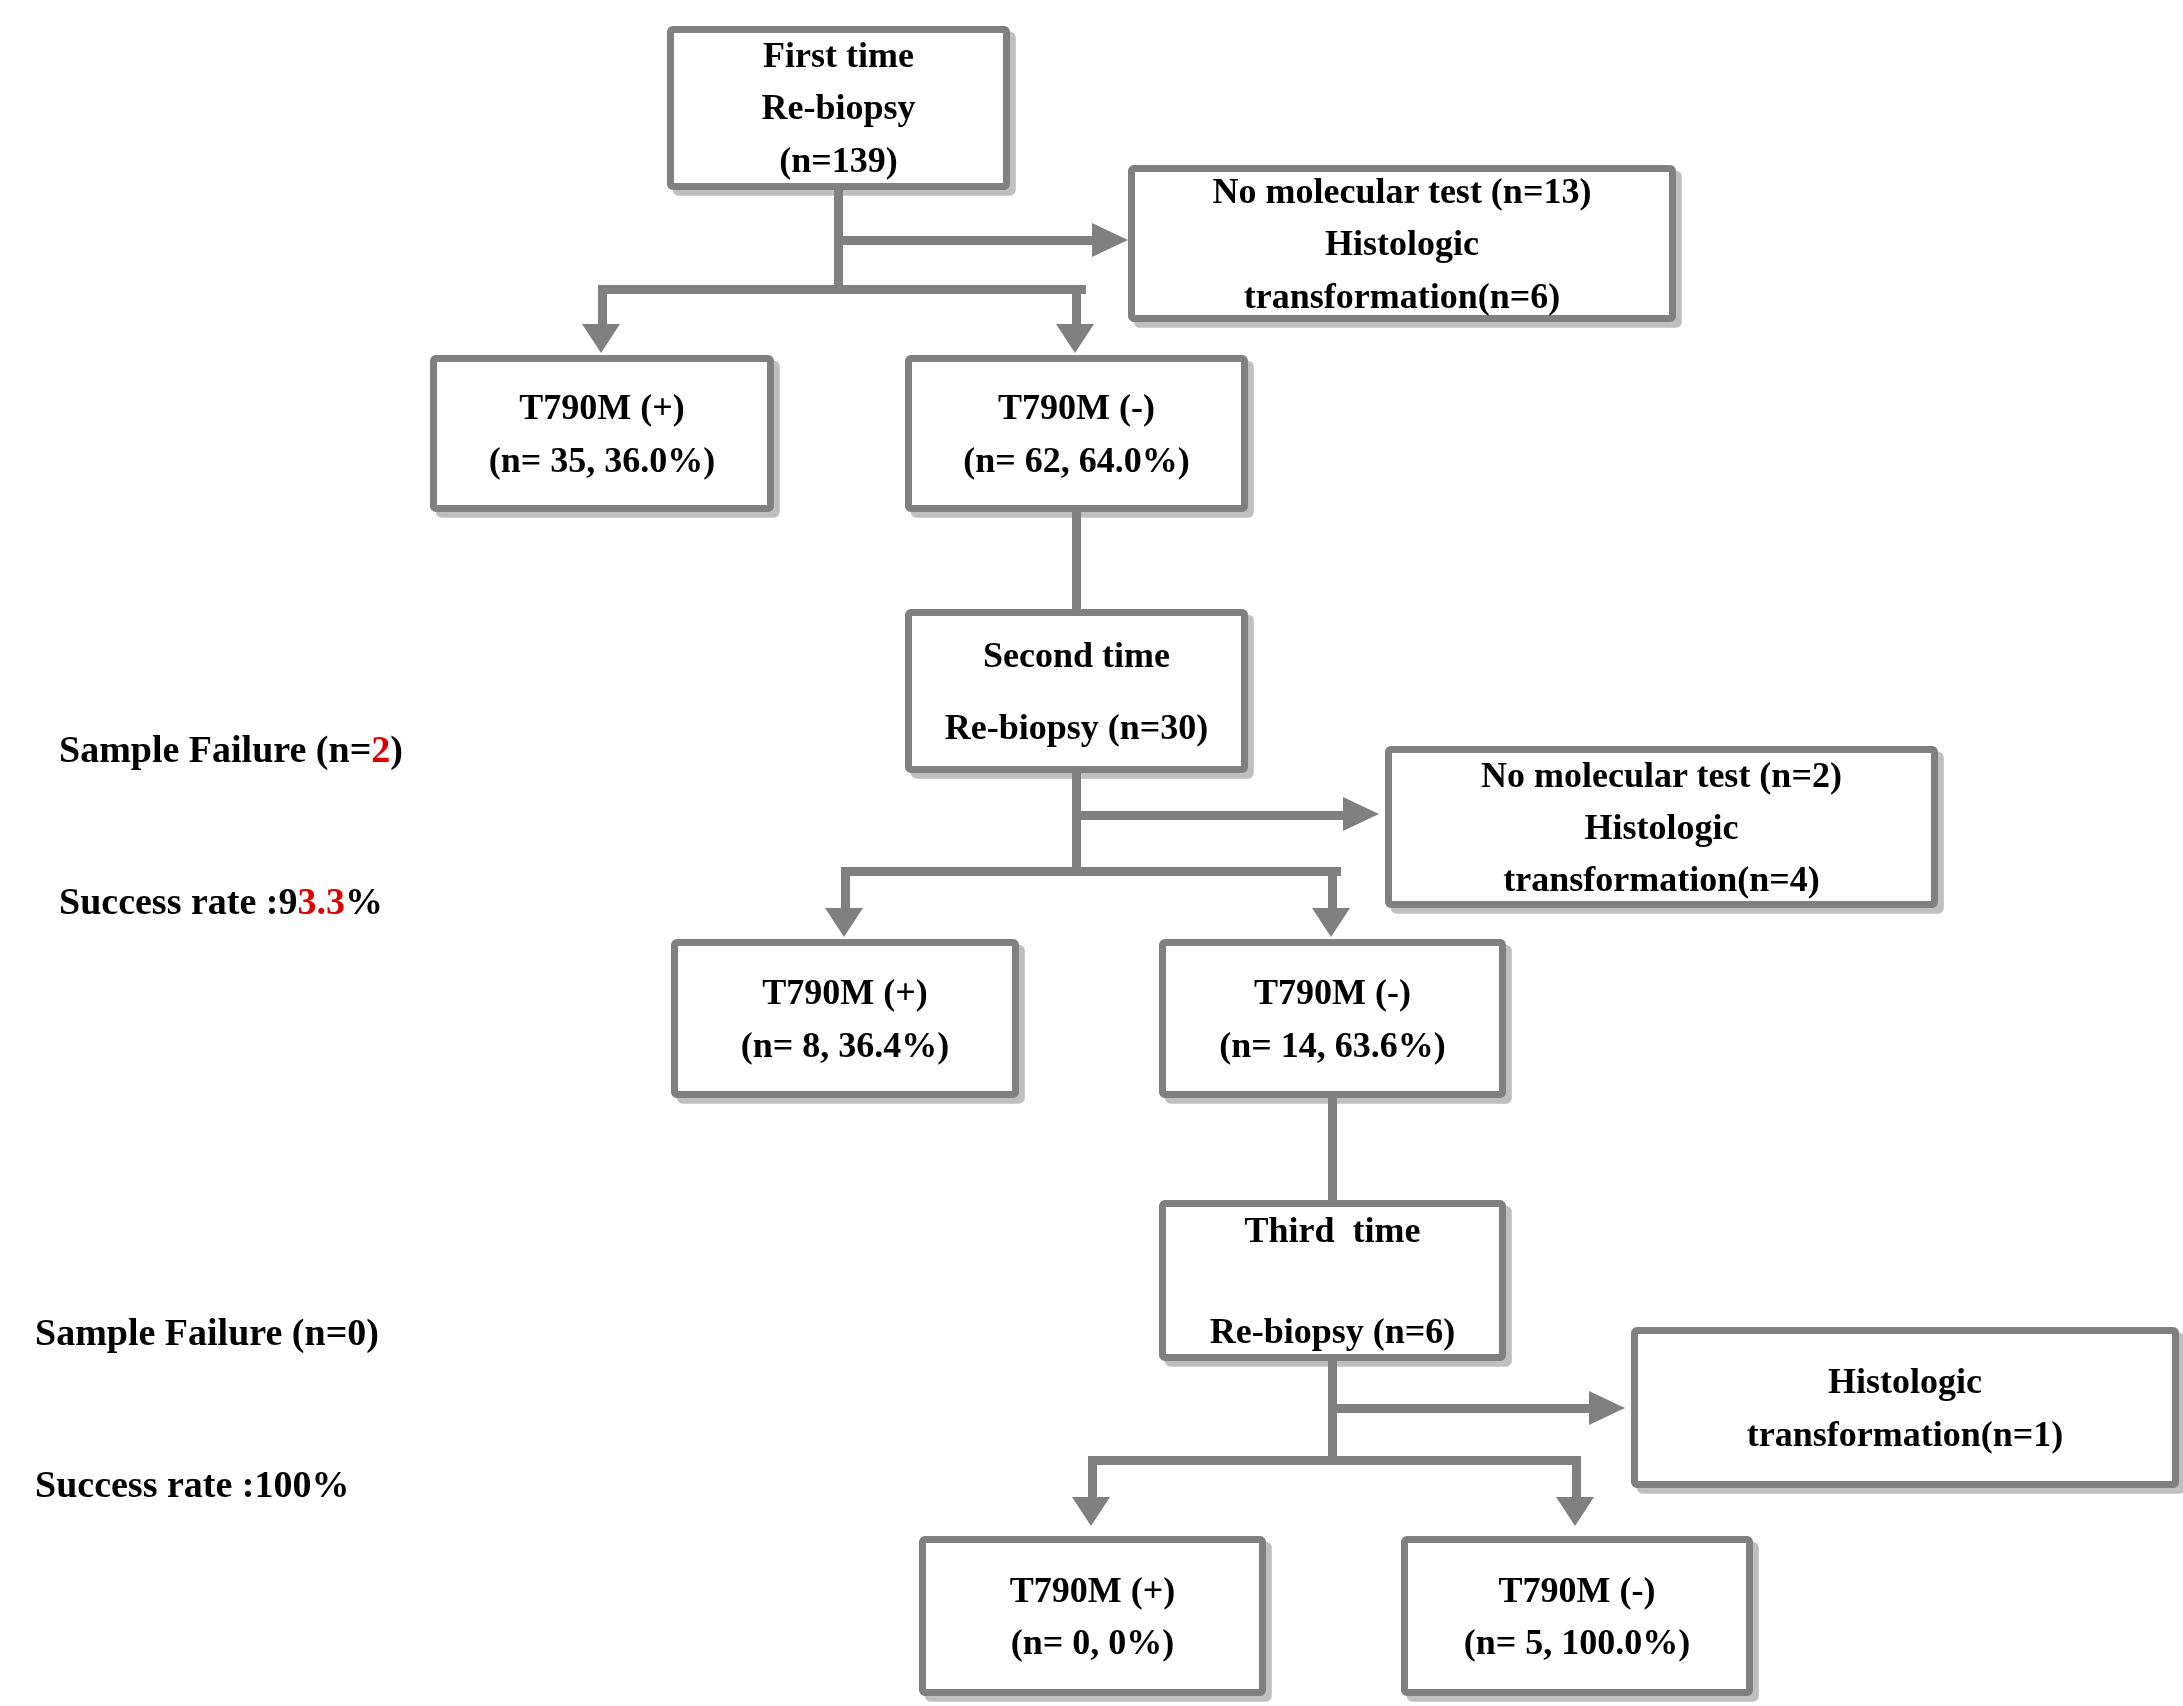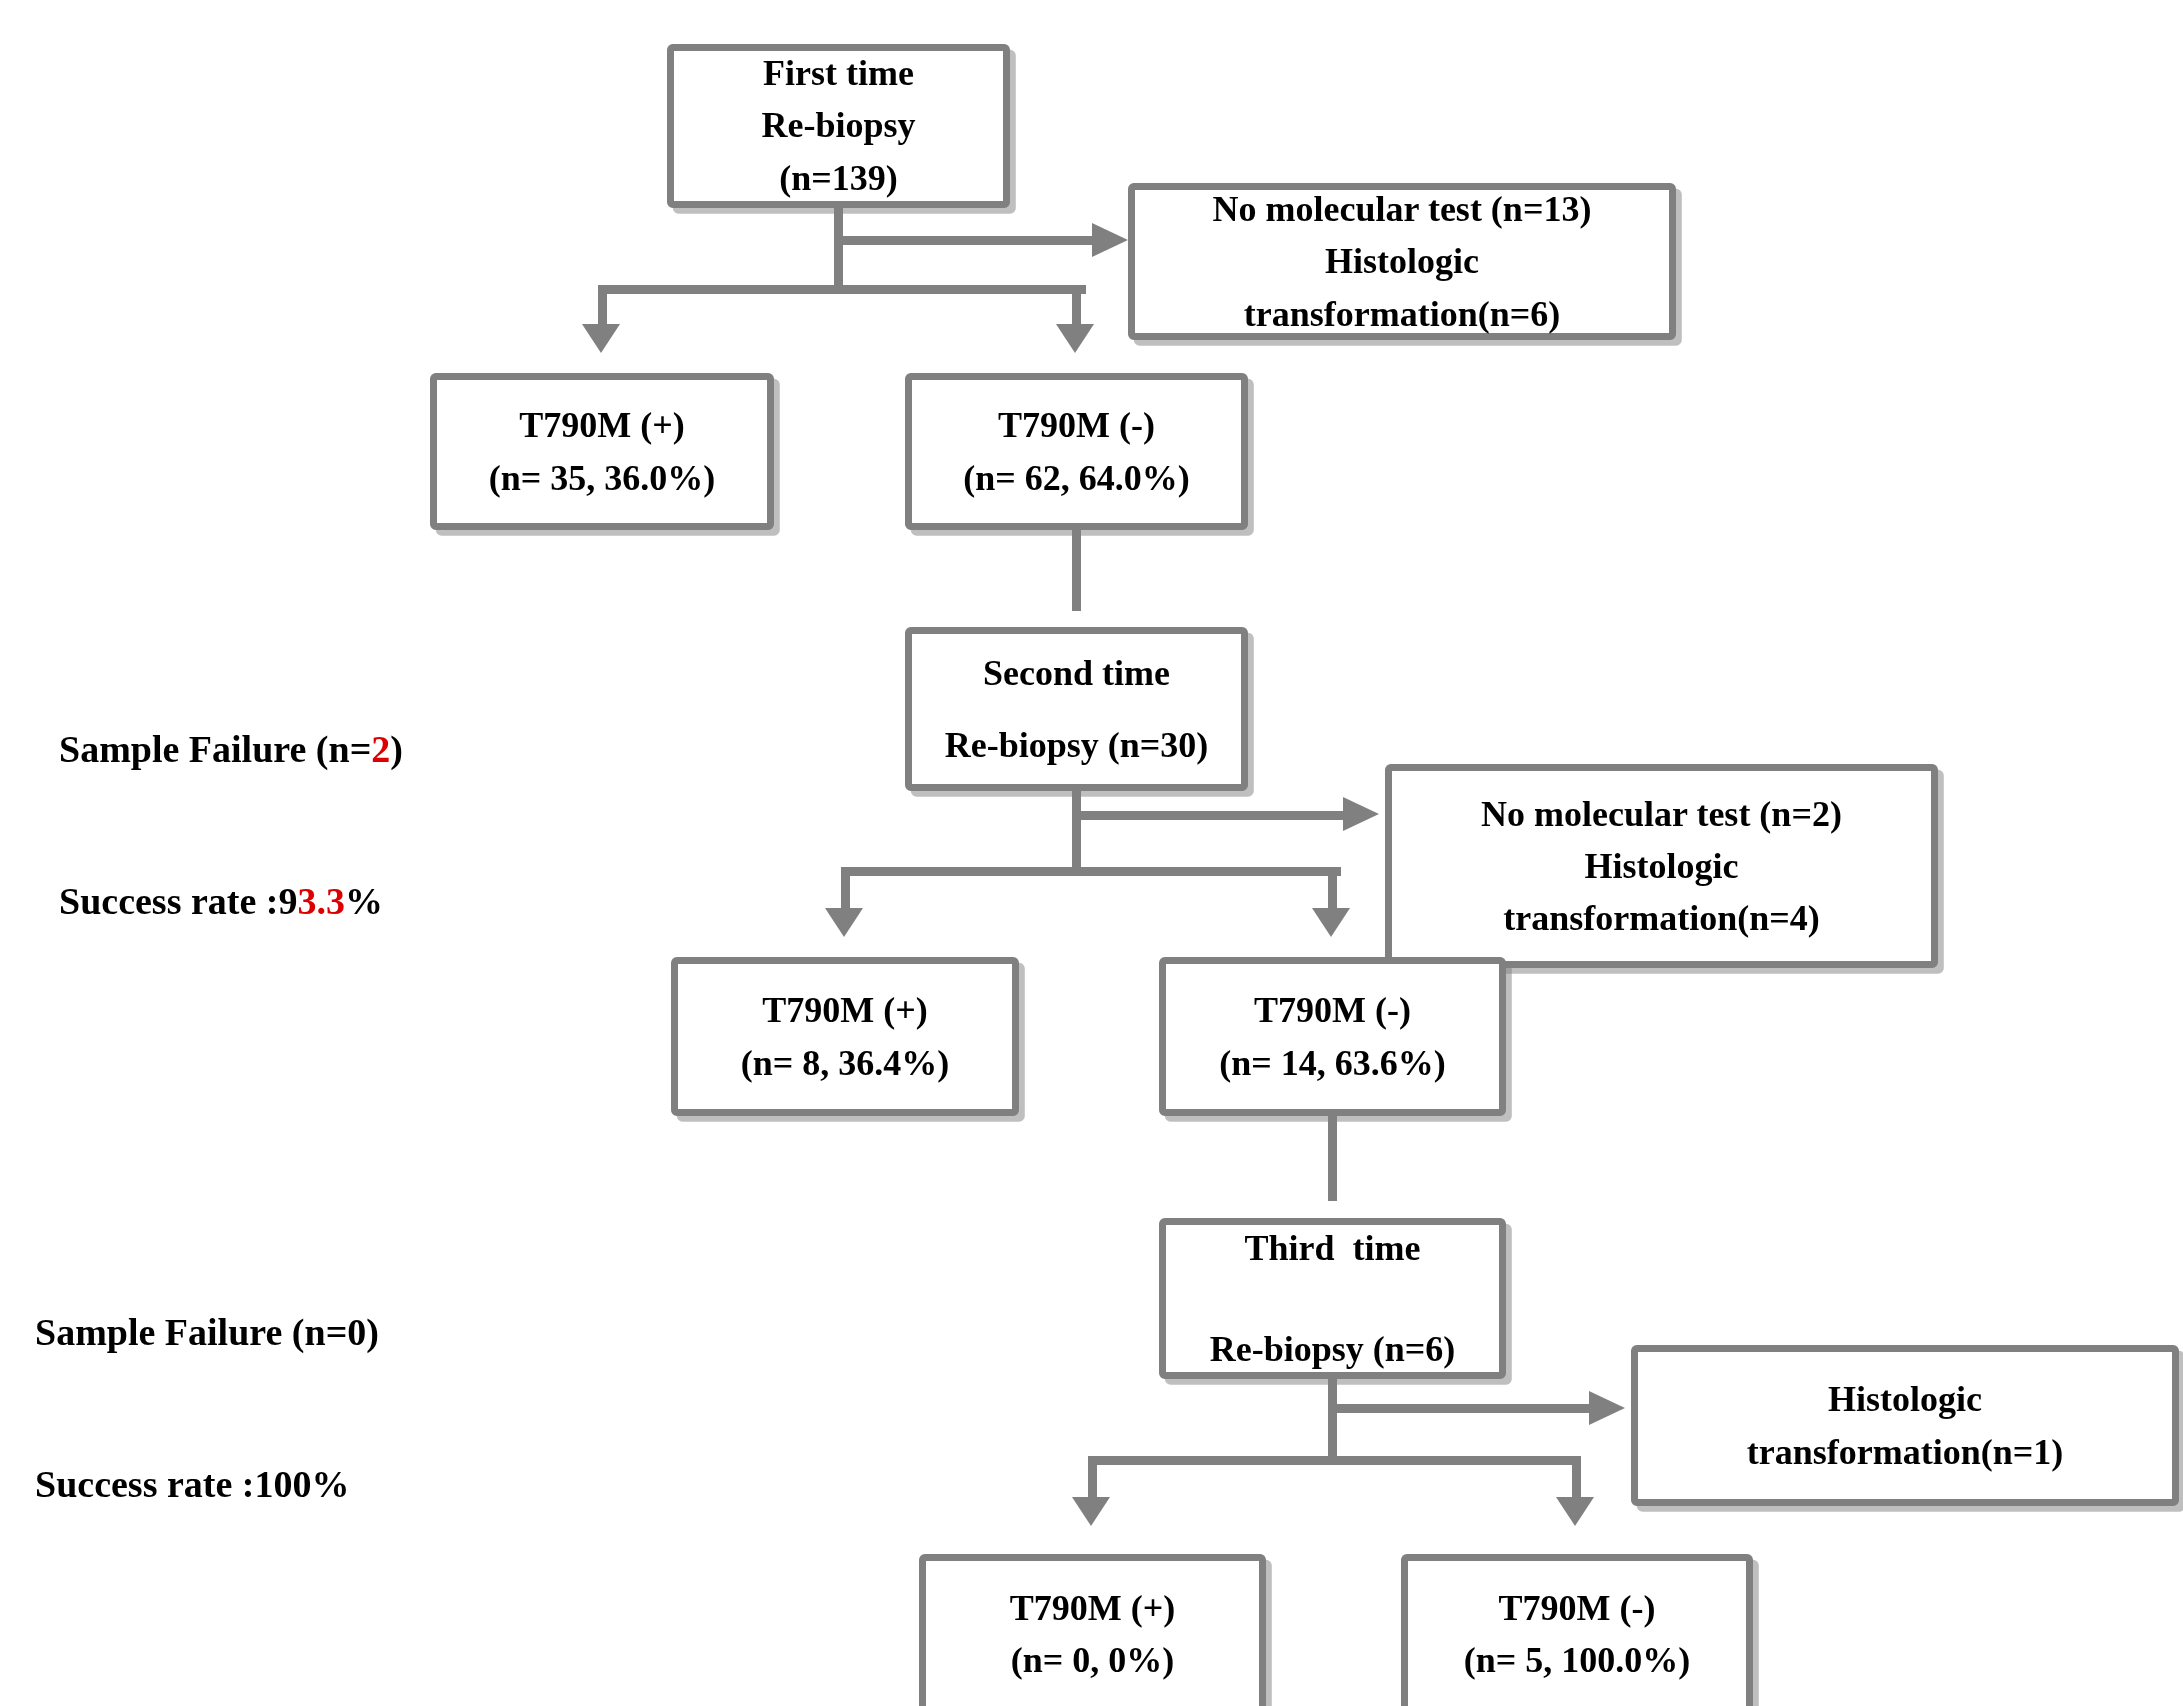--- a/index.html
+++ b/index.html
@@ -23,21 +23,20 @@
     background:var(--box-bg);
     border:7.3px solid var(--line-gray);
     border-radius:5.8px;
     box-shadow:5.8px 5.8px 0 0 rgba(128,128,128,0.5);
     display:flex;flex-direction:column;
     align-items:center;justify-content:center;
     text-align:center;
     font-weight:bold;
     font-size:36px;
     line-height:1.45;
-    margin-top:18px;
   }
   .node .bl{white-space:pre;}
   .ann{
     position:absolute;
     font-weight:bold;
     font-size:38px;
     line-height:1.33;
     white-space:pre;
   }
   .ann .red{color:var(--accent-red);}
@@ -120,21 +119,21 @@
   <div class="node" style="left:905px;top:355px;width:343px;height:157px;">
     <div class="bl">T790M (-)</div>
     <div class="bl">(n= 62, 64.0%)</div>
   </div>
 
   <div class="node" style="left:905px;top:609px;width:343px;height:164px;gap:20px;">
     <div class="bl">Second time</div>
     <div class="bl">Re-biopsy (n=30)</div>
   </div>
 
-  <div class="node" style="left:1385px;top:746px;width:553px;height:204px;text-align:center;">
+  <div class="node" style="left:1385px;top:746px;width:553px;height:162px;text-align:center;">
     <div class="bl">No molecular test (n=2)</div>
     <div class="bl">Histologic</div>
     <div class="bl">transformation(n=4)</div>
   </div>
 
   <div class="node" style="left:671px;top:939px;width:348px;height:159px;">
     <div class="bl">T790M (+)</div>
     <div class="bl">(n= 8, 36.4%)</div>
   </div>
 

